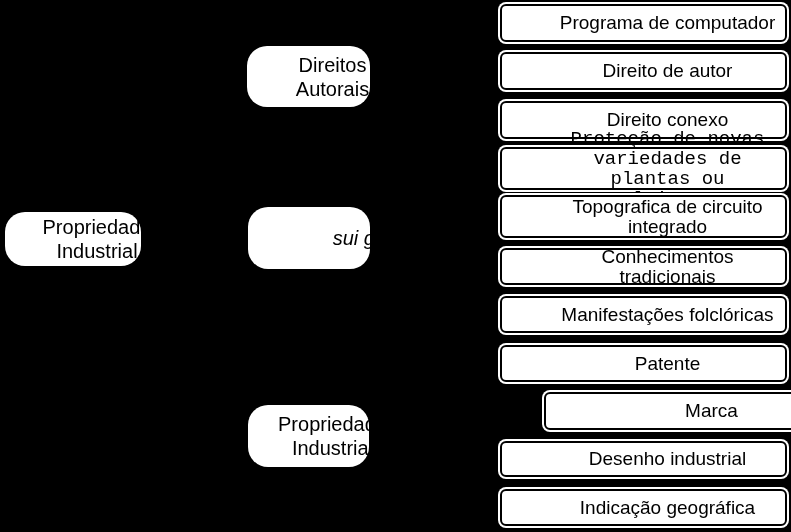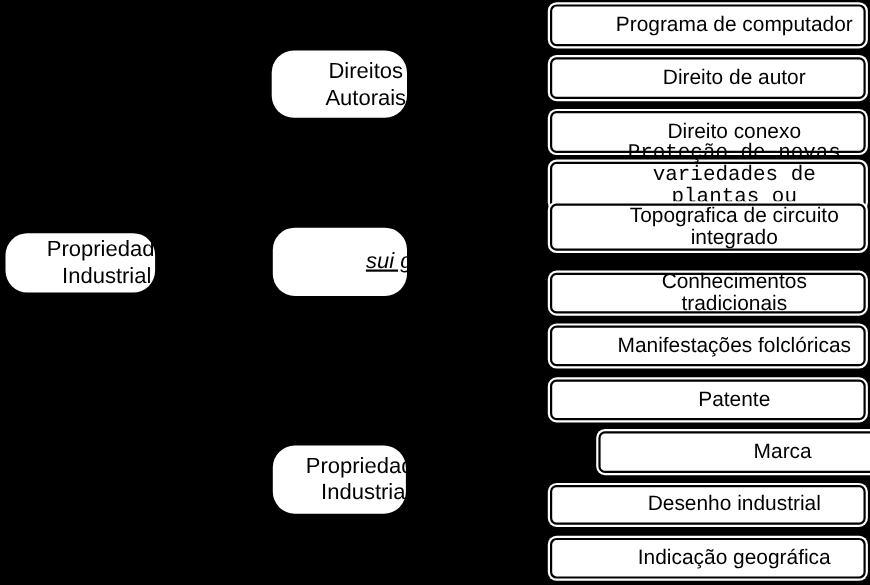--- a/index.html
+++ b/index.html
@@ -41,21 +41,21 @@
     border-radius: 6px;
     display: flex;
     align-items: center;
     justify-content: center;
     text-align: center;
     font-size: 19px;
     line-height: 20px;
     padding: 0 1px;
     box-sizing: border-box;
   }
-  .italic { font-style: italic; text-decoration: underline; }
+  .italic { font-style: italic; }
   .node span, .leaf span { display: block; width: 100%; padding-left: 48px; }
 </style>
 </head>
 <body>
 
 <div class="canvas">
 
   <div class="node" style="left:5px; top:212px; width:136px; height:54px;">
     <span>Propriedade Industrial</span>
   </div>
@@ -83,21 +83,21 @@
   </div>
 
   <div class="leaf" style="top:101px; height:38px;">
     <span>Direito conexo</span>
   </div>
 
   <div class="leaf" style="top:147px; height:43px;font-family:Liberation Mono, monospace;">
     <span>Proteção de novas variedades de plantas ou cultivares</span>
   </div>
 
-  <div class="leaf" style="top:185px; height:43px;">
+  <div class="leaf" style="top:195px; height:43px;">
     <span>Topografica de circuito integrado</span>
   </div>
 
   <div class="leaf" style="top:248px; height:37px;">
     <span>Conhecimentos tradicionais</span>
   </div>
 
   <div class="leaf" style="top:296px; height:37px;">
     <span>Manifestações folclóricas</span>
   </div>

